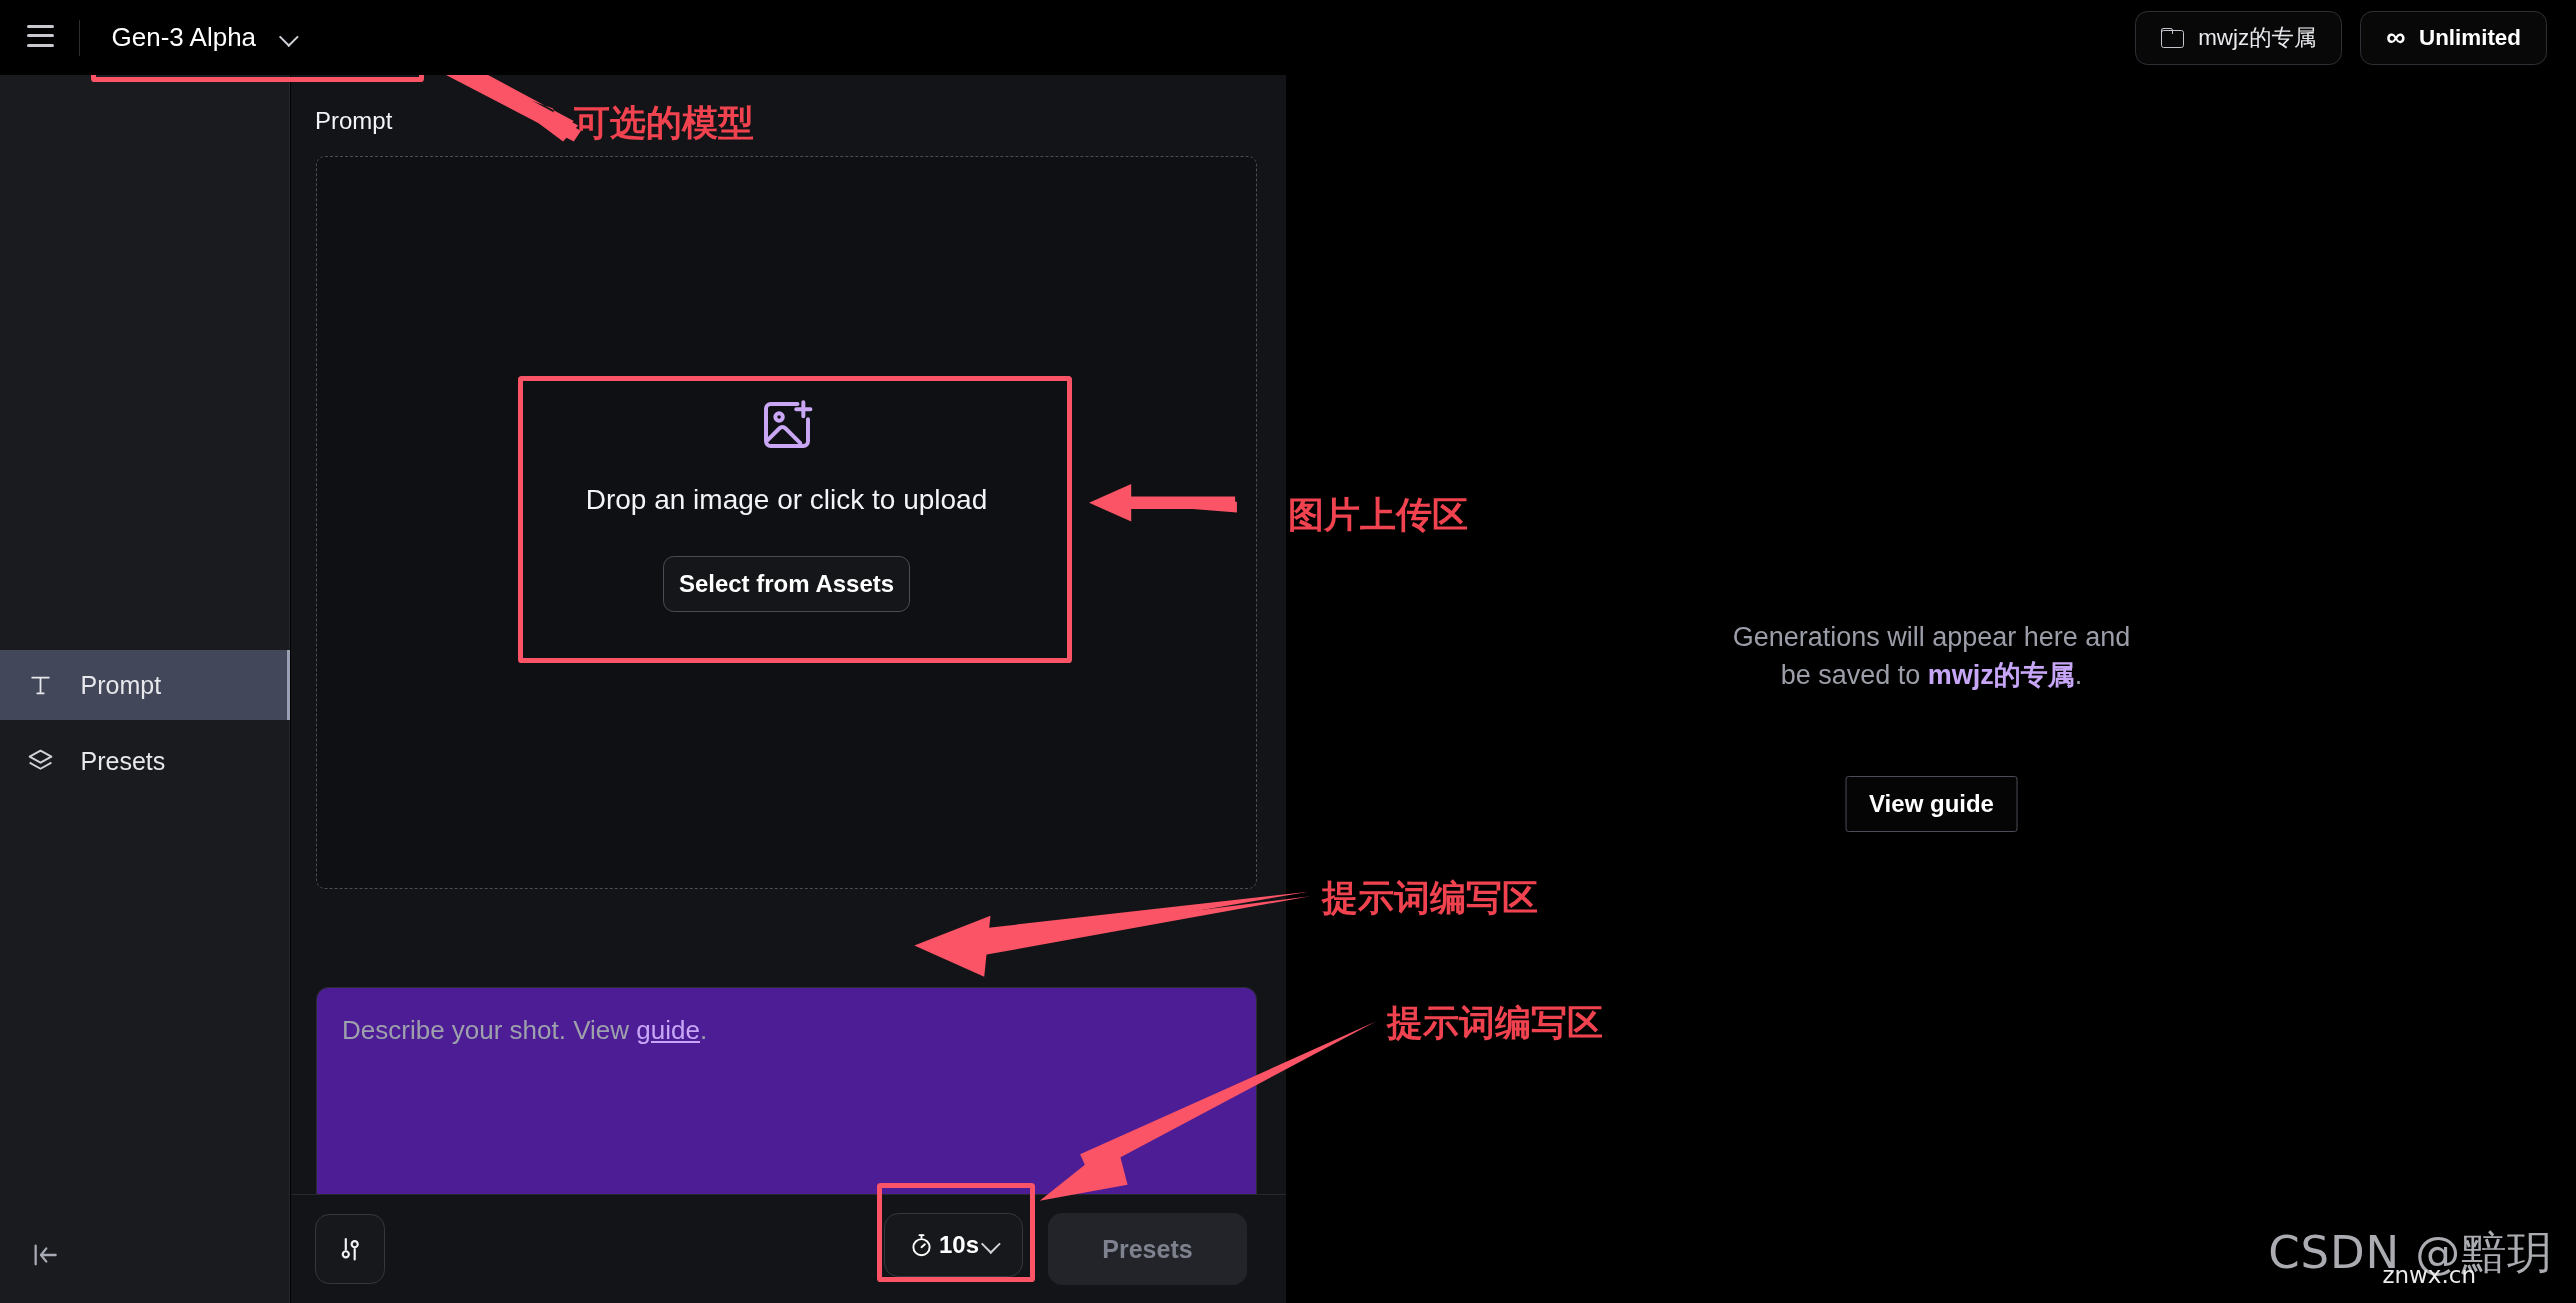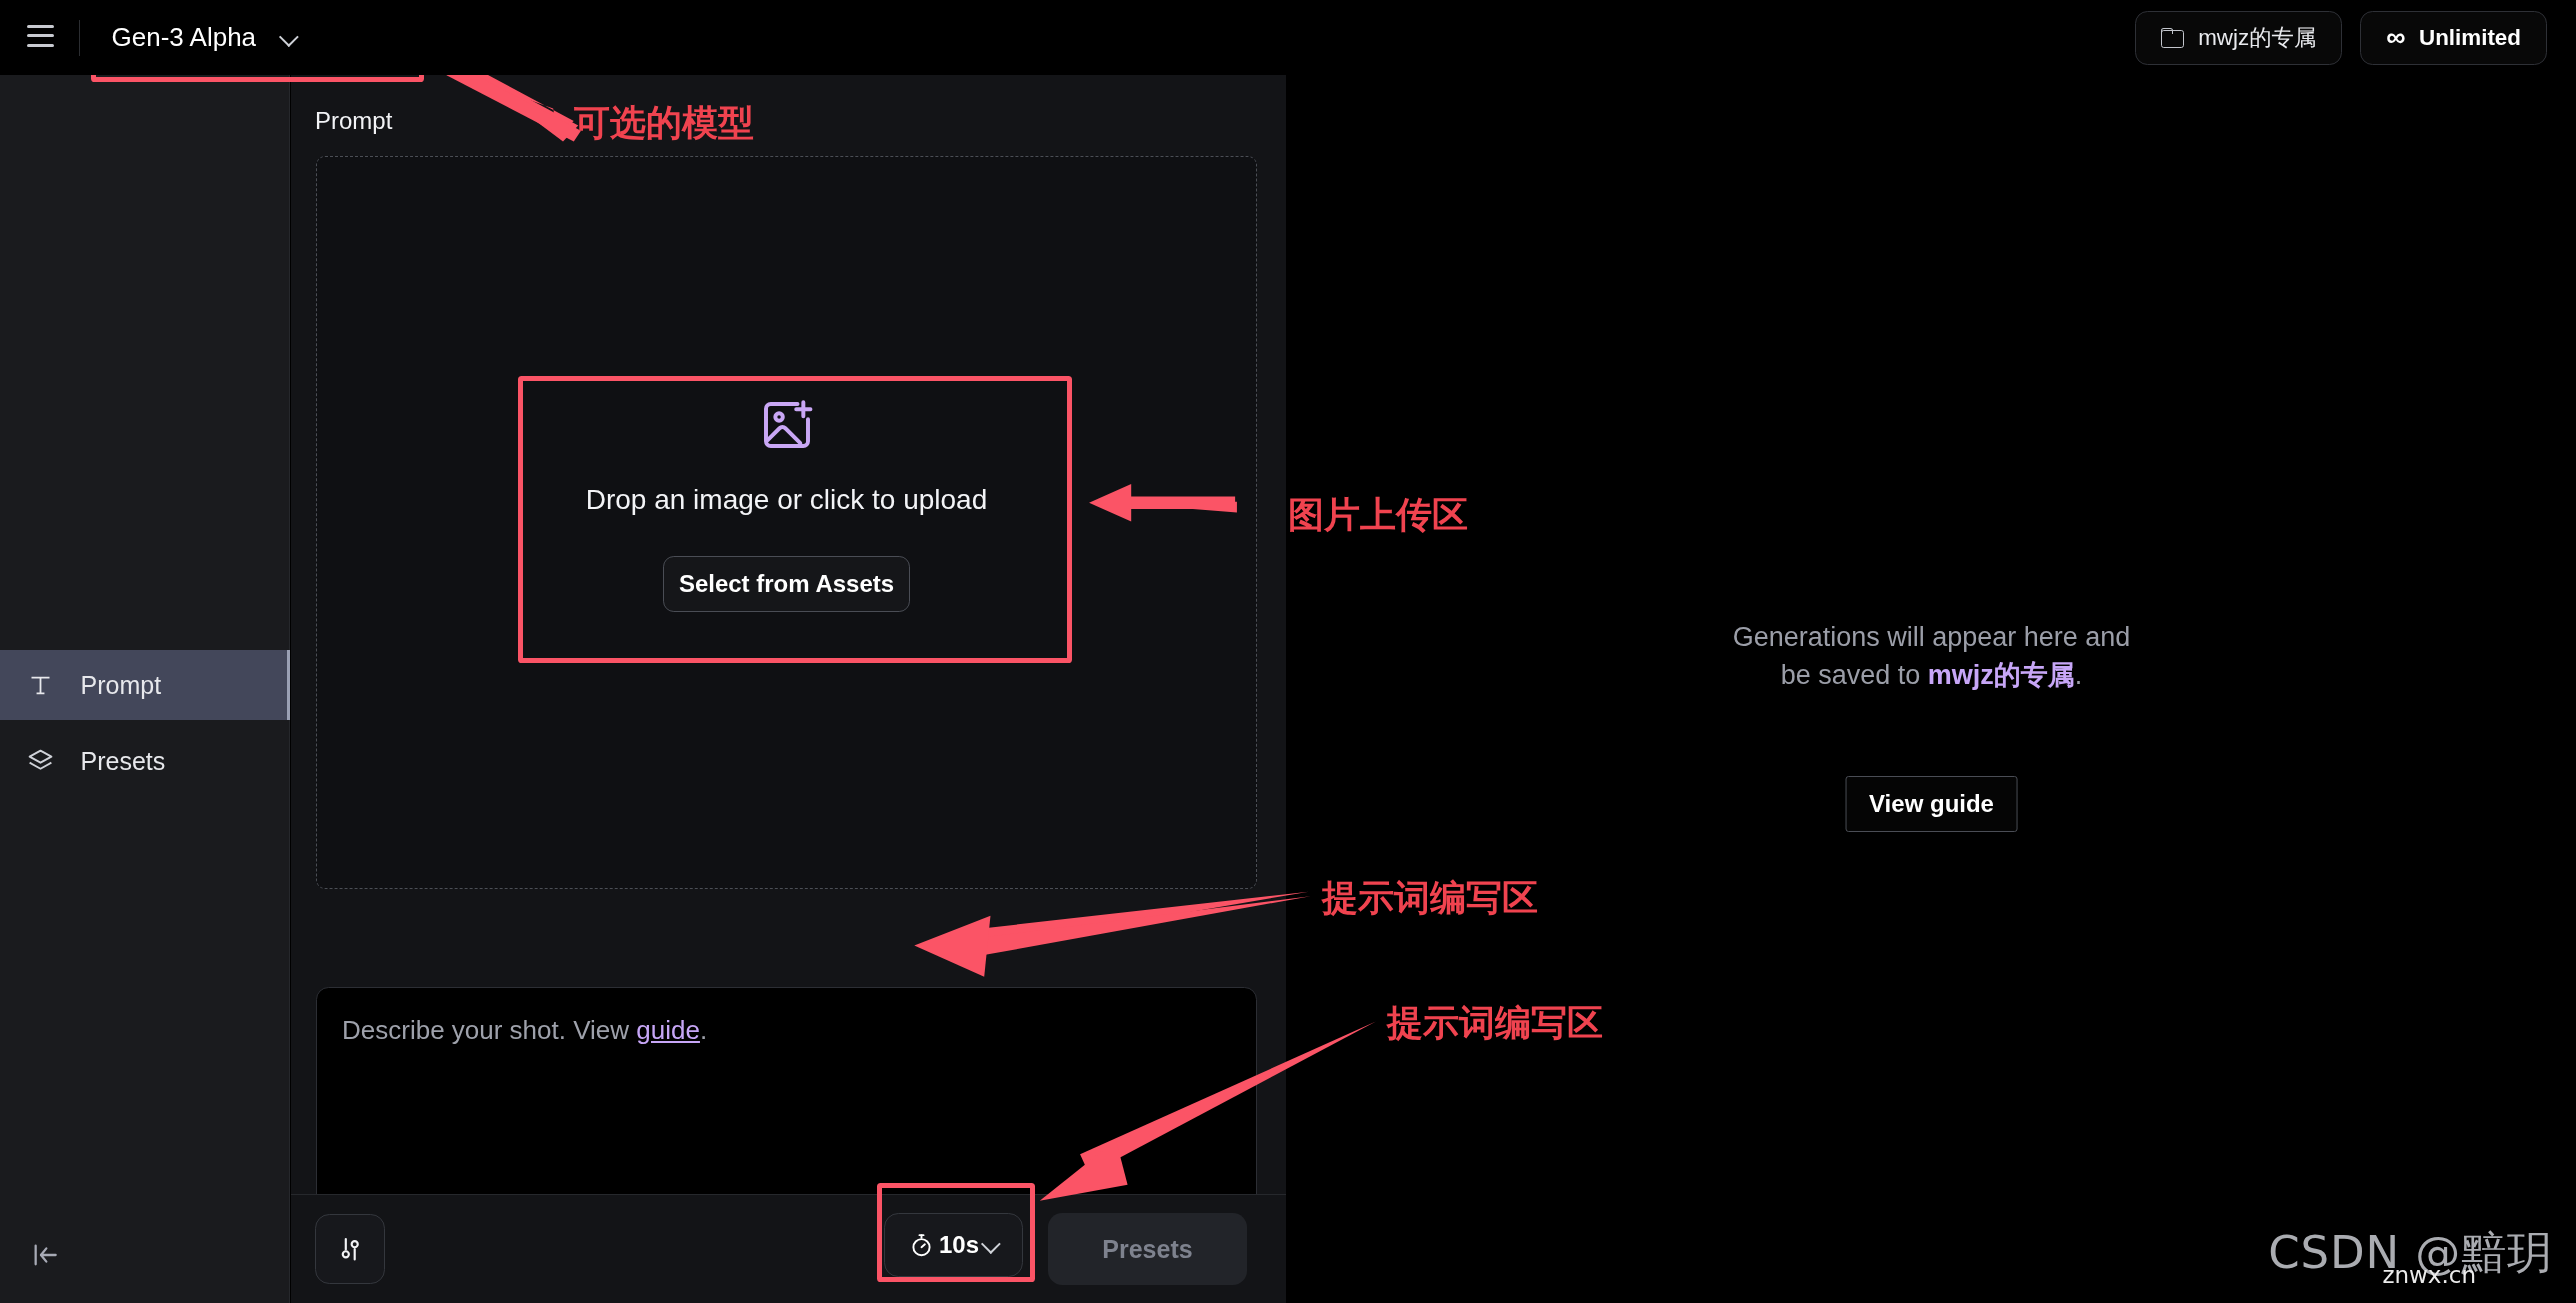--- a/index.html
+++ b/index.html
@@ -104,21 +104,21 @@
   .upload-text { color: #f3f4f7; font-size: 28px; margin-top: 23px; }
   .assets-btn {
     margin-top: 32px; padding: 0 15px; height: 56px;
     display: flex; align-items: center; justify-content: center;
     border: 0.9px solid #4a4d55; border-radius: 10.8px;
     color: #fff; font-size: 24px; font-weight: bold; background: #151619; cursor: pointer;
   }
 
   .prompt-box {
     position: absolute; left: 25px; top: 912px; width: 941px; height: 231px;
-    border: 0.9px solid #2c2e34; border-radius: 12.5px; background: #000000;
+    border: 0.9px solid #2c2e34; border-radius: 12.5px; background: #4c1d95;
     color: #9ea1ab; font-size: 26px; padding: 27px 25px; cursor: text;
   }
   .link-guide { color: #c7a6f7; text-decoration: underline; }
 
   .bottombar {
     position: absolute; left: 0; bottom: 0; width: 995px; height: 109px;
     border-top: 0.9px solid #26282c; background: #131417;
   }
   .sliders-btn {
     position: absolute; left: 24px; top: 19px; width: 70px; height: 70px;

